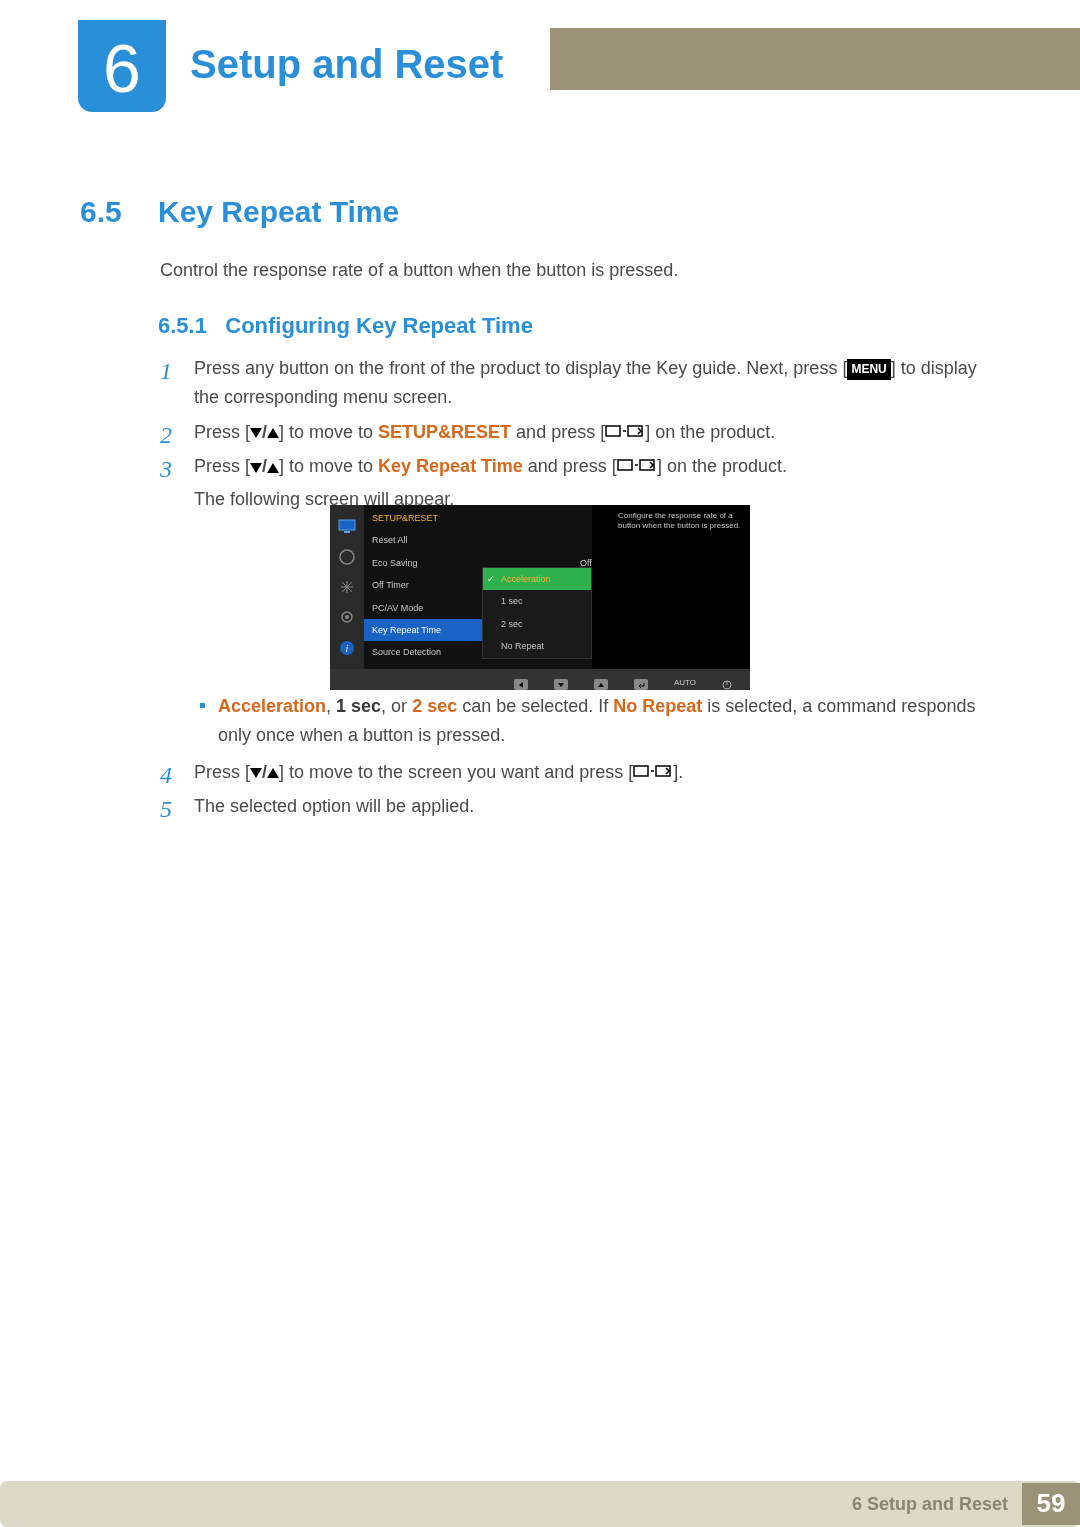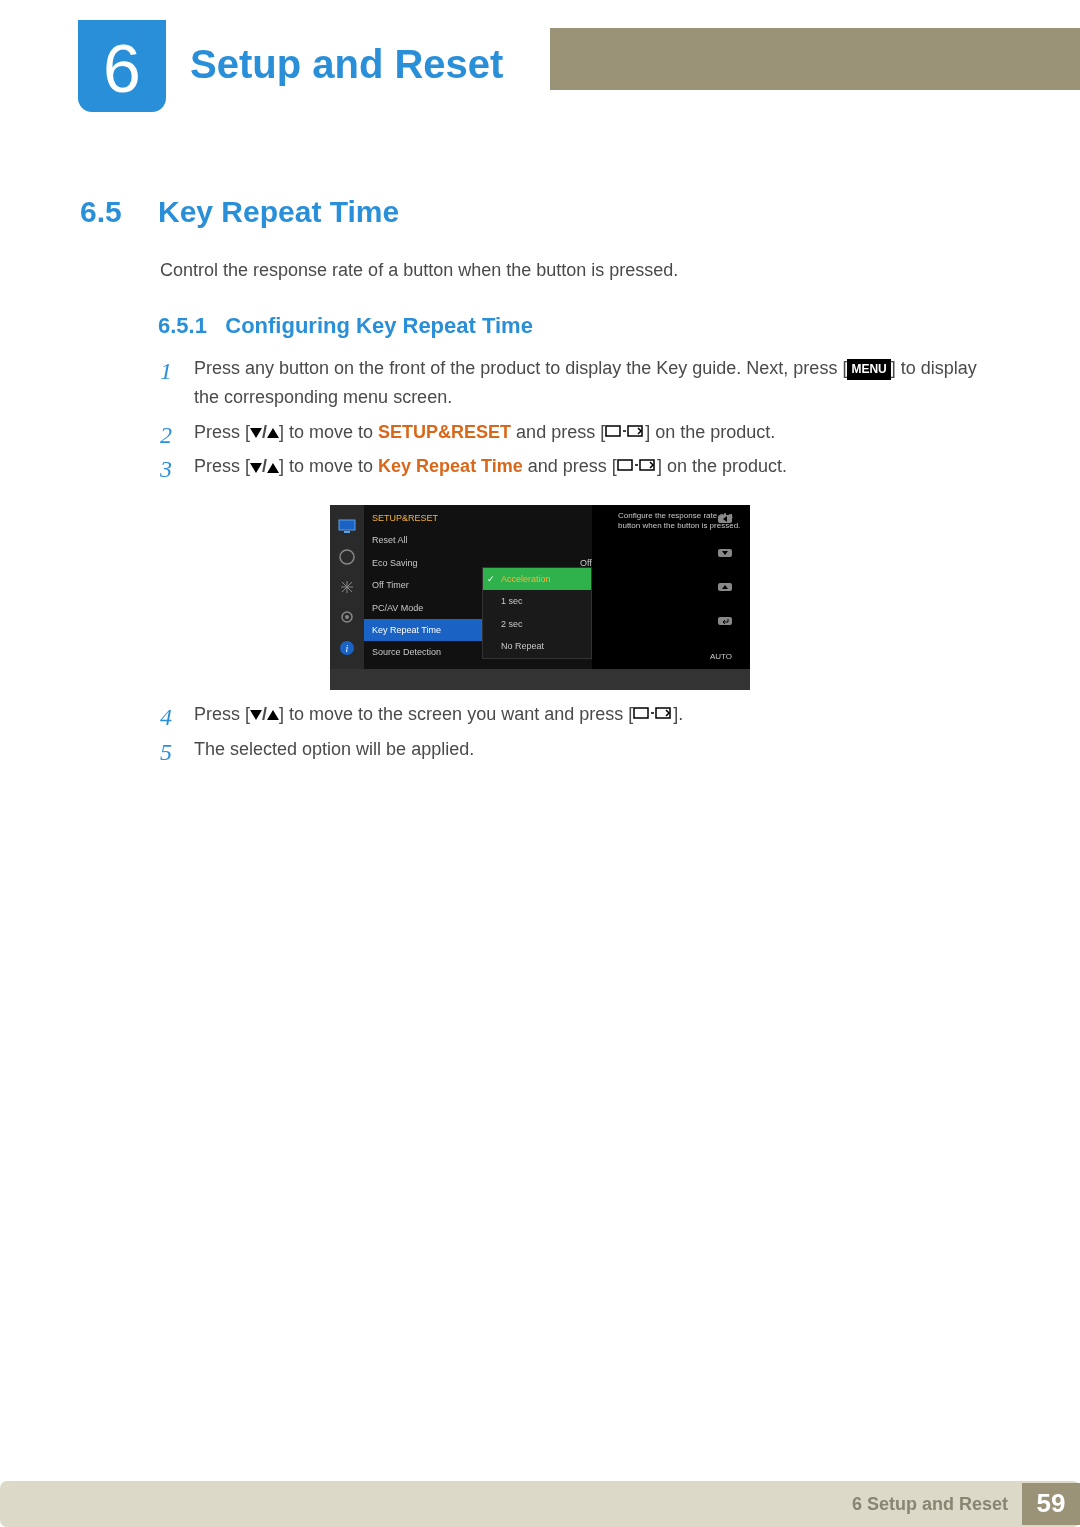--- a/index.html
+++ b/index.html
@@ -182,21 +182,20 @@
     left: 0; bottom: 0; right: 0;
     height: 21px;
     background: #333;
     display: flex;
     align-items: flex-end;
     justify-content: flex-end;
     gap: 26px;
     padding-right: 18px;
     font-size: 8px;
     color: #ccc;
-    flex-direction: column;
   }
   .osd-nav-btn {
     width: 14px; height: 11px;
     background: #888;
     border-radius: 2px;
     display: flex; align-items: center; justify-content: center;
   }
 
   .after-osd {
     position: absolute;
@@ -280,20 +279,21 @@
   </div>
 
   <div class="step">
     <span class="step-num">3</span>
     <span>Press [</span><span class="triangle tri-down"></span><b>/</b><span class="triangle tri-up"></span><span>] to move to </span><span class="bold-orange">Key Repeat Time</span><span> and press [</span><svg width="40" height="14" viewBox="0 0 40 14">
         <rect x="1" y="2" width="14" height="10" stroke="#000" fill="none" stroke-width="1.5"></rect>
         <path d="M18 7h3" stroke="#000" stroke-width="1.5"></path>
         <rect x="23" y="2" width="14" height="10" stroke="#000" fill="none" stroke-width="1.5"></rect>
         <path d="M33 4l3 3-3 3" stroke="#000" fill="none" stroke-width="1.5"></path>
       </svg><span>] on the product.</span>
+    <div style="margin-top:4px">The following screen will appear.</div>
   </div>
 </div>
 
 <div class="osd">
   <div class="osd-sidebar">
     <div class="osd-ico">
         <svg width="18" height="14">
           <rect x="1" y="1" width="16" height="10" fill="#1a63c4" stroke="#5aa0e8"></rect>
           <rect x="6" y="12" width="6" height="2" fill="#5aa0e8"></rect>
         </svg>
@@ -374,20 +374,23 @@
       </div>
     <span>AUTO</span>
     <svg width="10" height="10">
         <circle cx="5" cy="5" r="4" stroke="#aaa" fill="none" stroke-width="1"></circle>
         <line x1="5" y1="1" x2="5" y2="5" stroke="#aaa" stroke-width="1"></line>
       </svg>
   </div>
 </div>
 
 <div class="after-osd">
+  <div class="bullet">
+    <span class="bold-orange">Acceleration</span><span>, </span><span class="bold-dark">1 sec</span><span>, or </span><span class="bold-orange">2 sec</span><span> can be selected. If </span><span class="bold-orange">No Repeat</span><span> is selected, a command responds only once when a button is pressed.</span>
+  </div>
 
   <div class="step" style="margin-top:8px">
     <span class="step-num">4</span>
     <span>Press [</span><span class="triangle tri-down"></span><b>/</b><span class="triangle tri-up"></span><span>] to move to the screen you want and press [</span><svg width="40" height="14" viewBox="0 0 40 14">
         <rect x="1" y="2" width="14" height="10" stroke="#000" fill="none" stroke-width="1.5"></rect>
         <path d="M18 7h3" stroke="#000" stroke-width="1.5"></path>
         <rect x="23" y="2" width="14" height="10" stroke="#000" fill="none" stroke-width="1.5"></rect>
         <path d="M33 4l3 3-3 3" stroke="#000" fill="none" stroke-width="1.5"></path>
       </svg><span>].</span>
   </div>

